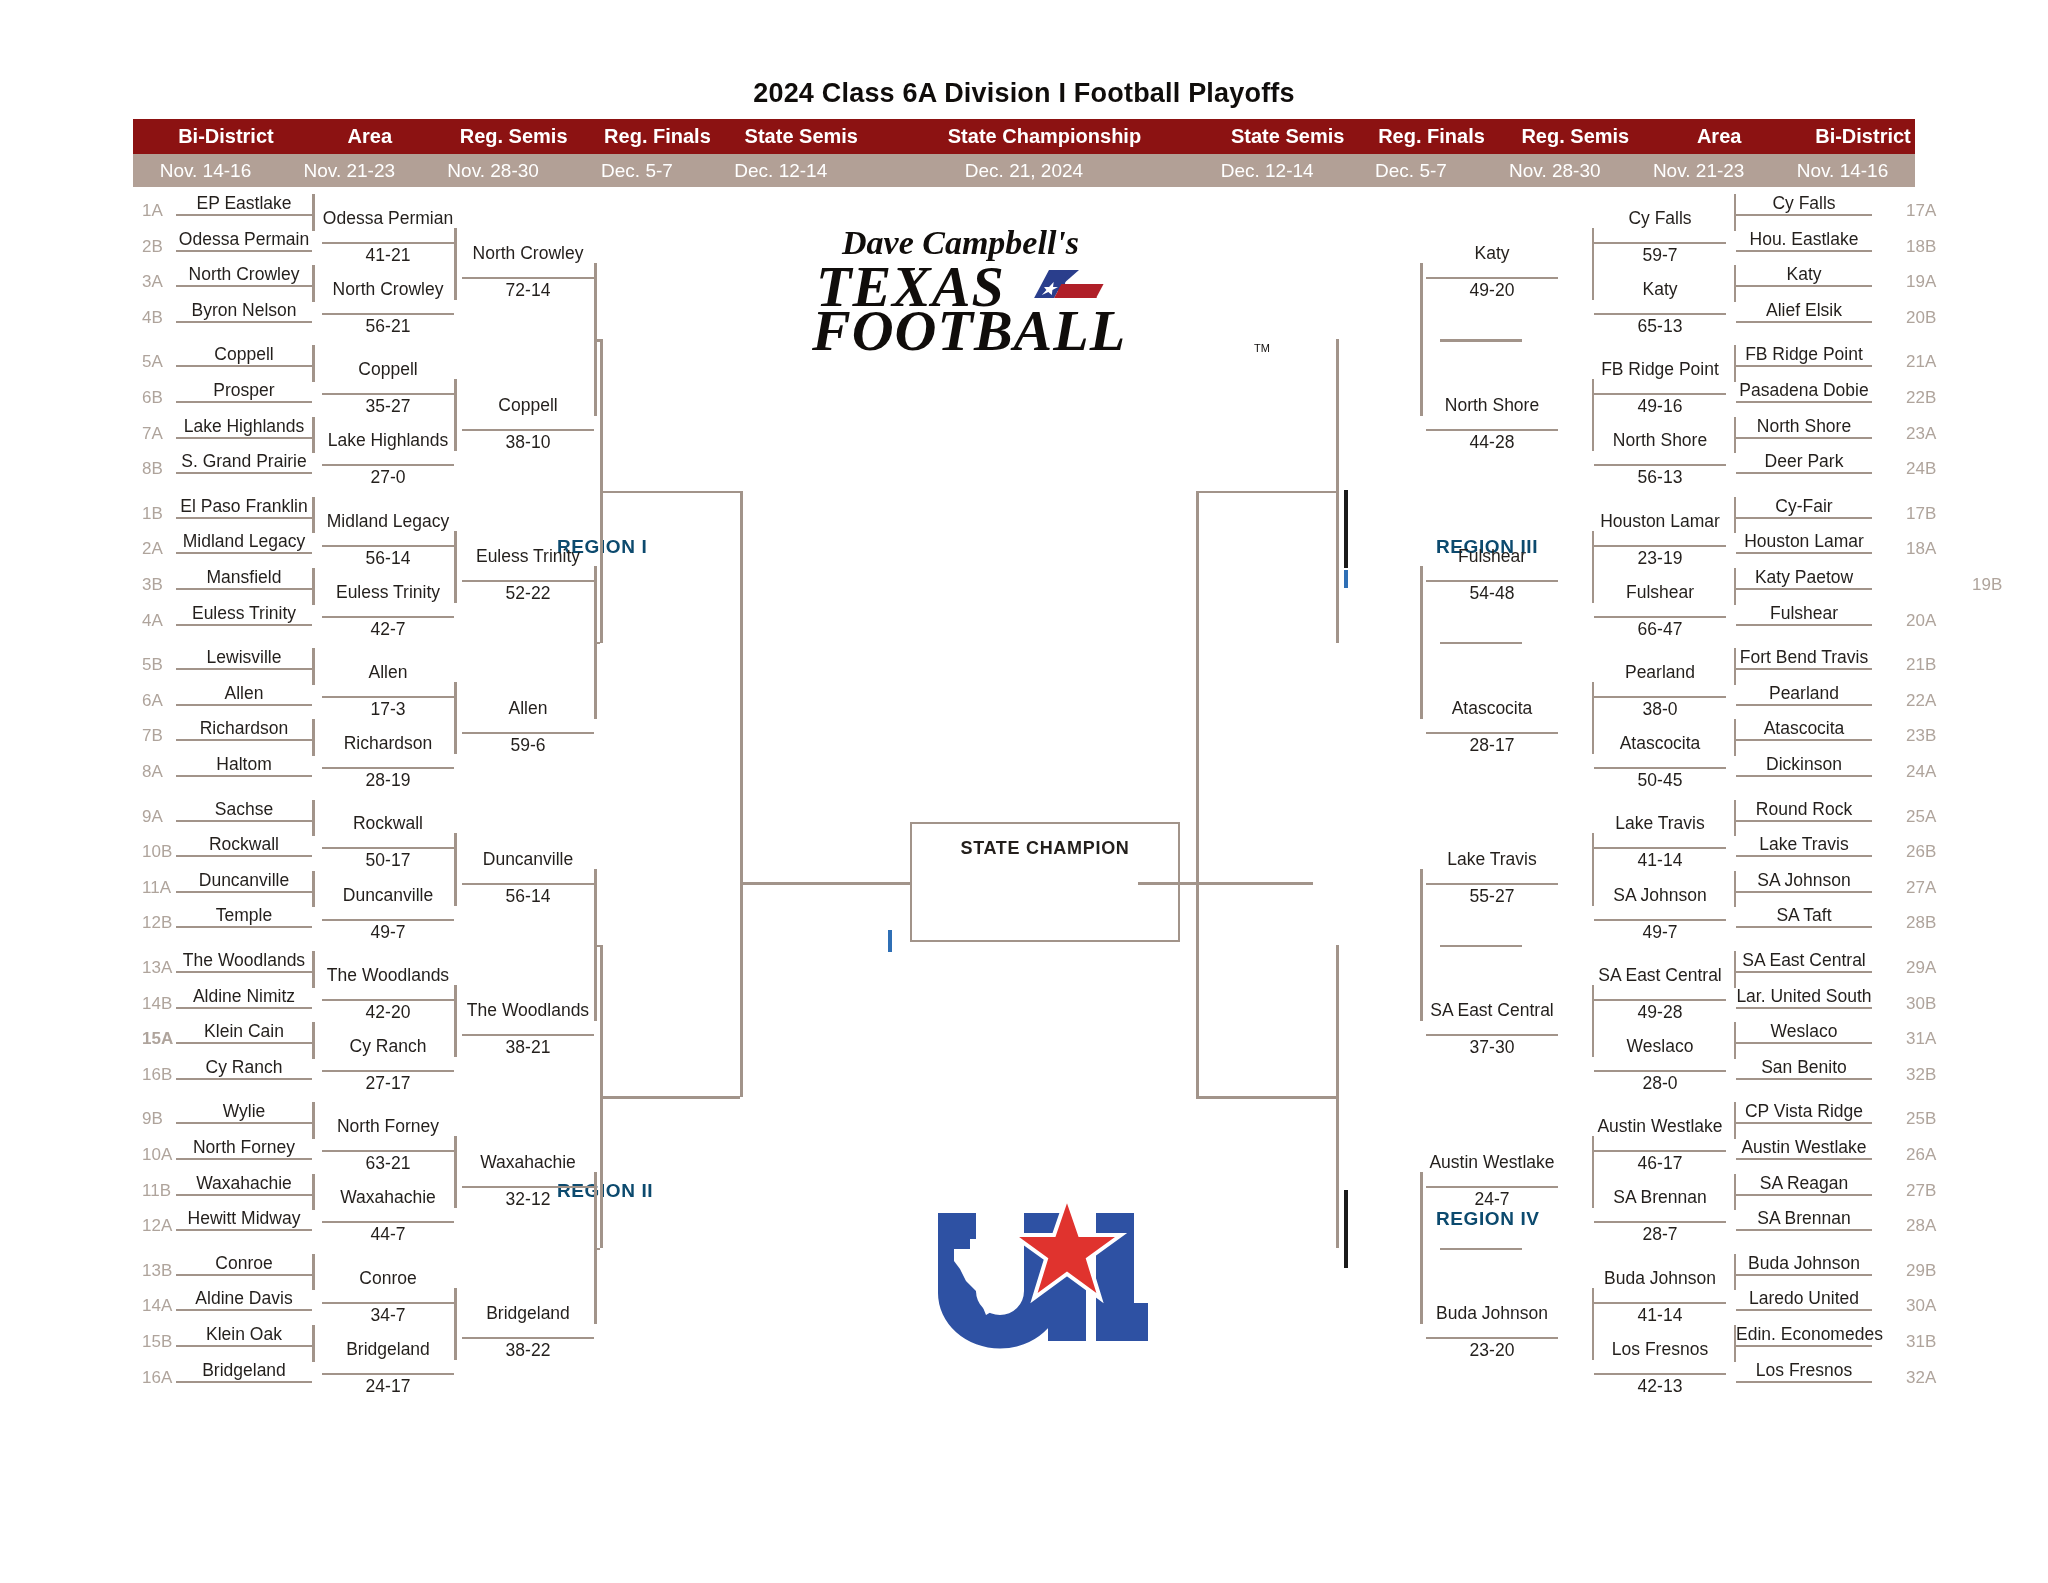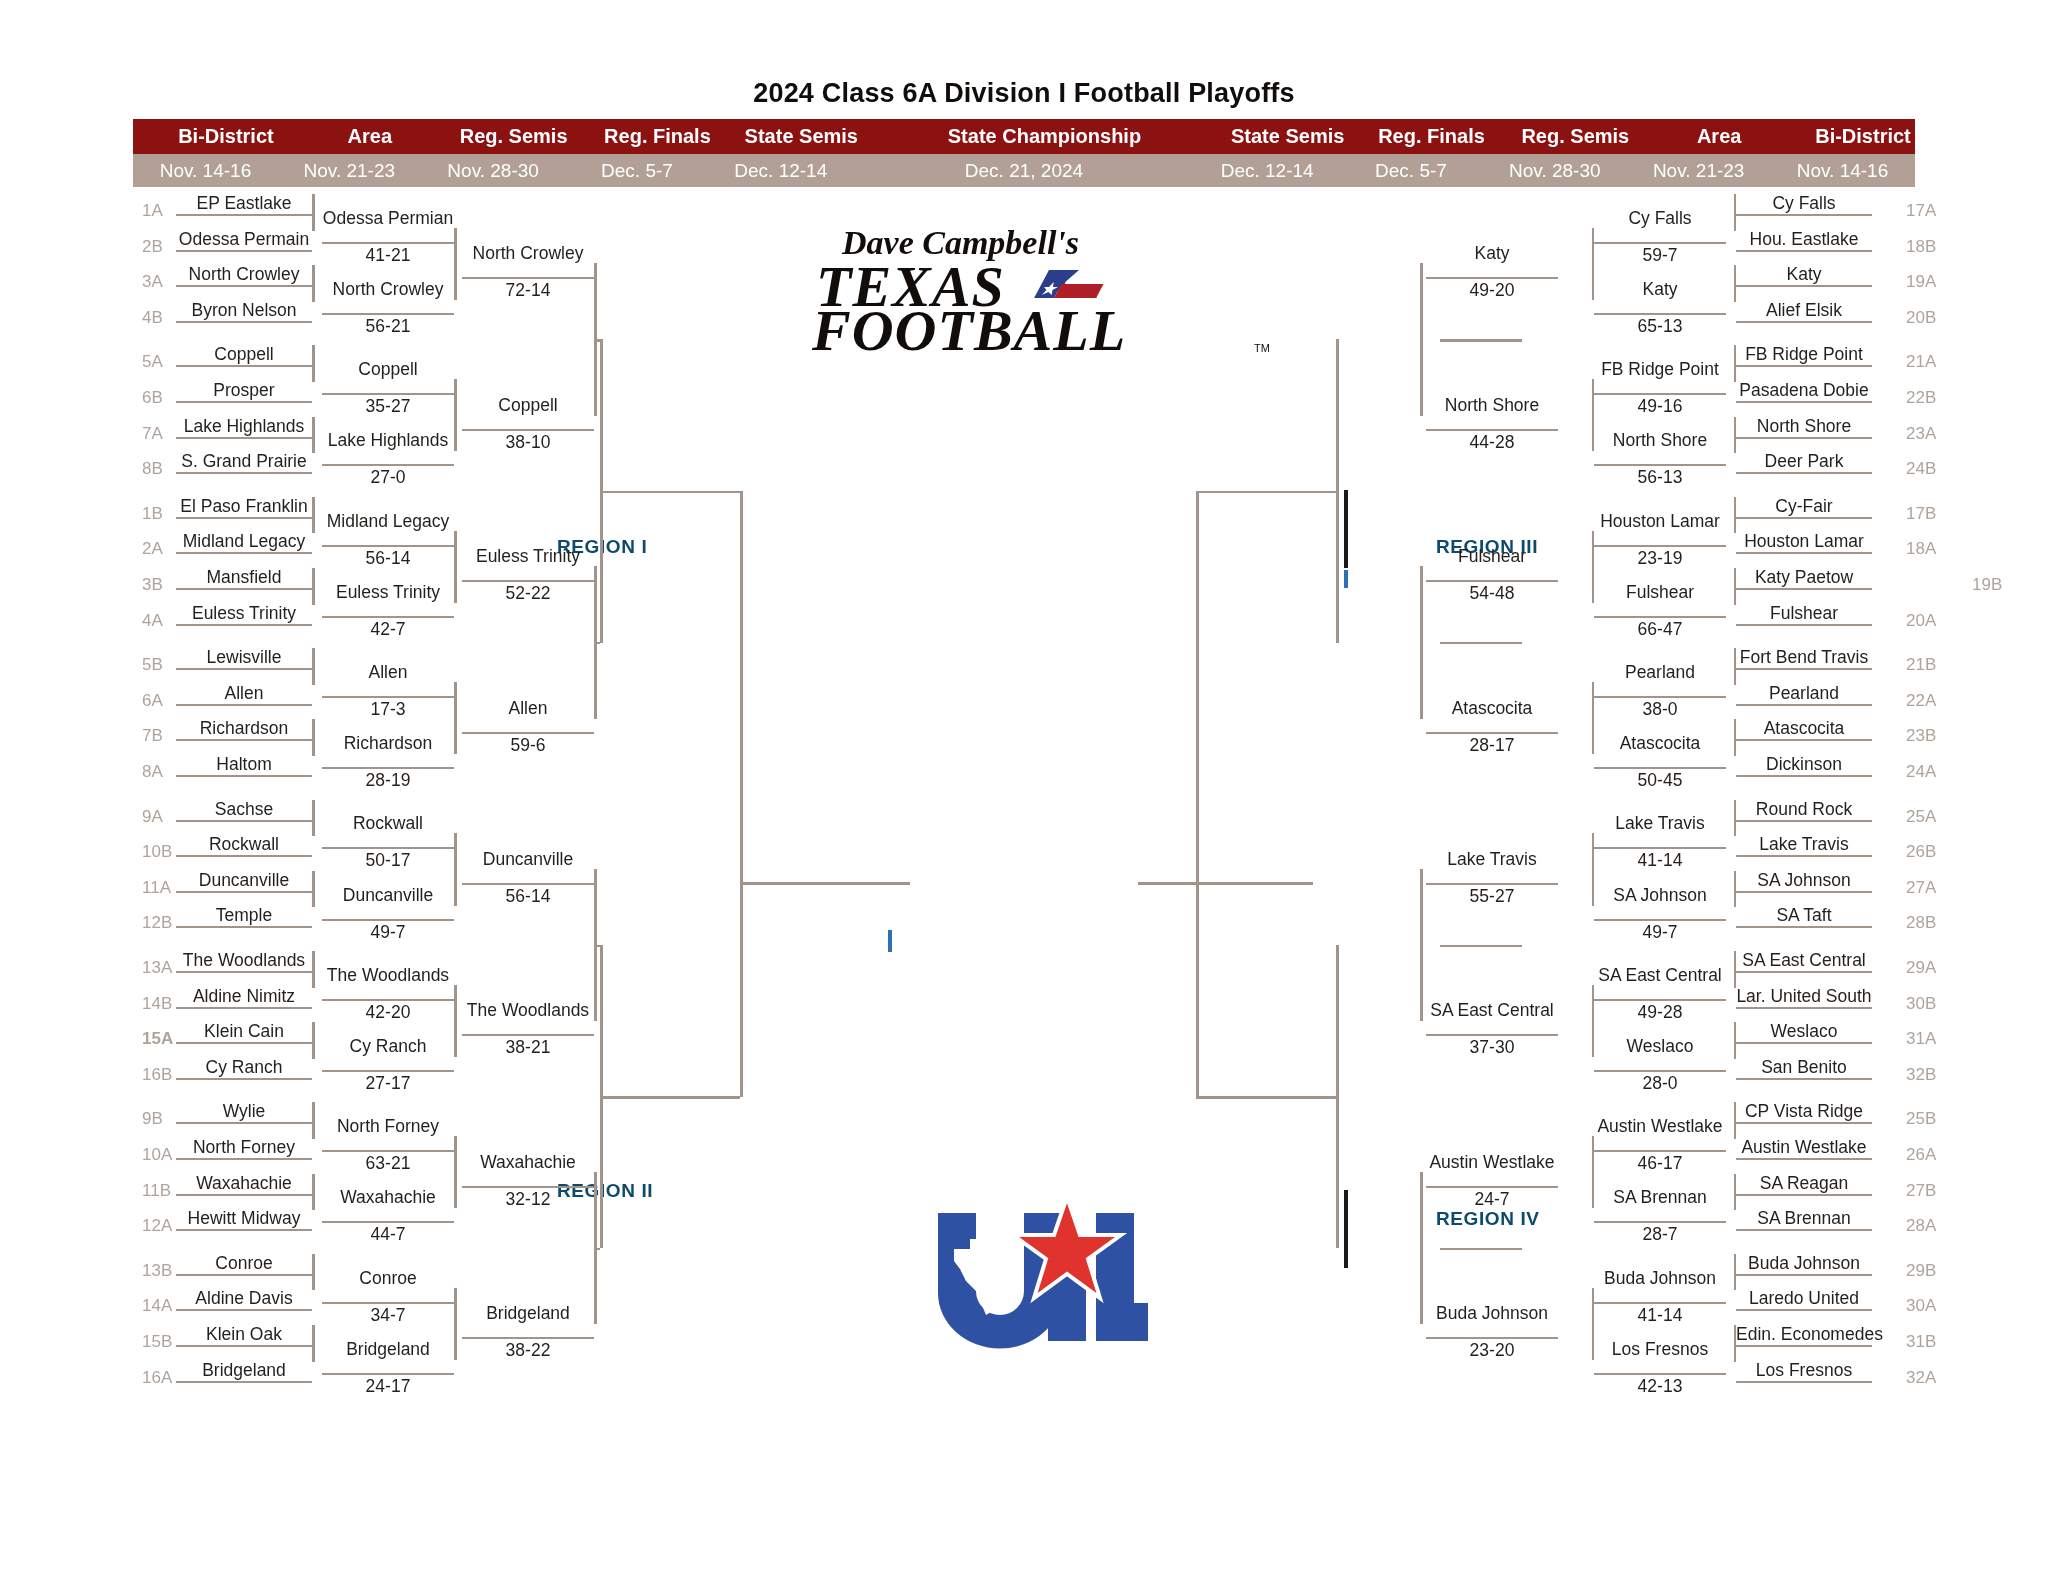--- a/index.html
+++ b/index.html
@@ -130,20 +130,23 @@
     <div class="cell" style="width: 8.13008%;">Nov. 14-16</div>
   </div>
 
 <div id="bracket">
 
   <div class="region-label" style="left:557px; top:536px;">REGION I</div>
   <div class="region-label" style="left:557px; top:1180px;">REGION II</div>
   <div class="region-label" style="left:1436px; top:536px;">REGION III</div>
   <div class="region-label" style="left:1436px; top:1208px;">REGION IV</div>
 
+  <div id="champ-box" style="left:910px; top:822px; width:270px; height:120px;">
+    <div class="lbl">STATE CHAMPION</div>
+  </div>
 
   <svg id="dctf-logo" viewBox="0 0 480 140">
     <text x="36" y="36" font-family="Liberation Serif, serif" font-style="italic" font-weight="bold" font-size="34" fill="#100d0b">Dave Campbell's</text>
     <text x="10" y="88" font-family="Liberation Serif, serif" font-style="italic" font-weight="bold" font-size="58" fill="#100d0b" letter-spacing="1">TEXAS</text>
     <g transform="translate(243,52)">
       <polygon points="0,14 16,0 30,0 14,14" fill="#2A3E8C"></polygon>
       <polygon points="16,14 48,14 62,28 30,28" fill="#B01F28" transform="translate(-14,0)"></polygon>
       <polygon points="2,14 18,0 16,14" fill="#2A3E8C"></polygon>
       <rect x="0" y="0" width="20" height="28" fill="#2A3E8C" transform="skewX(-28)"></rect>
       <rect x="20" y="14" width="42" height="14" fill="#B01F28" transform="skewX(-28)"></rect>

